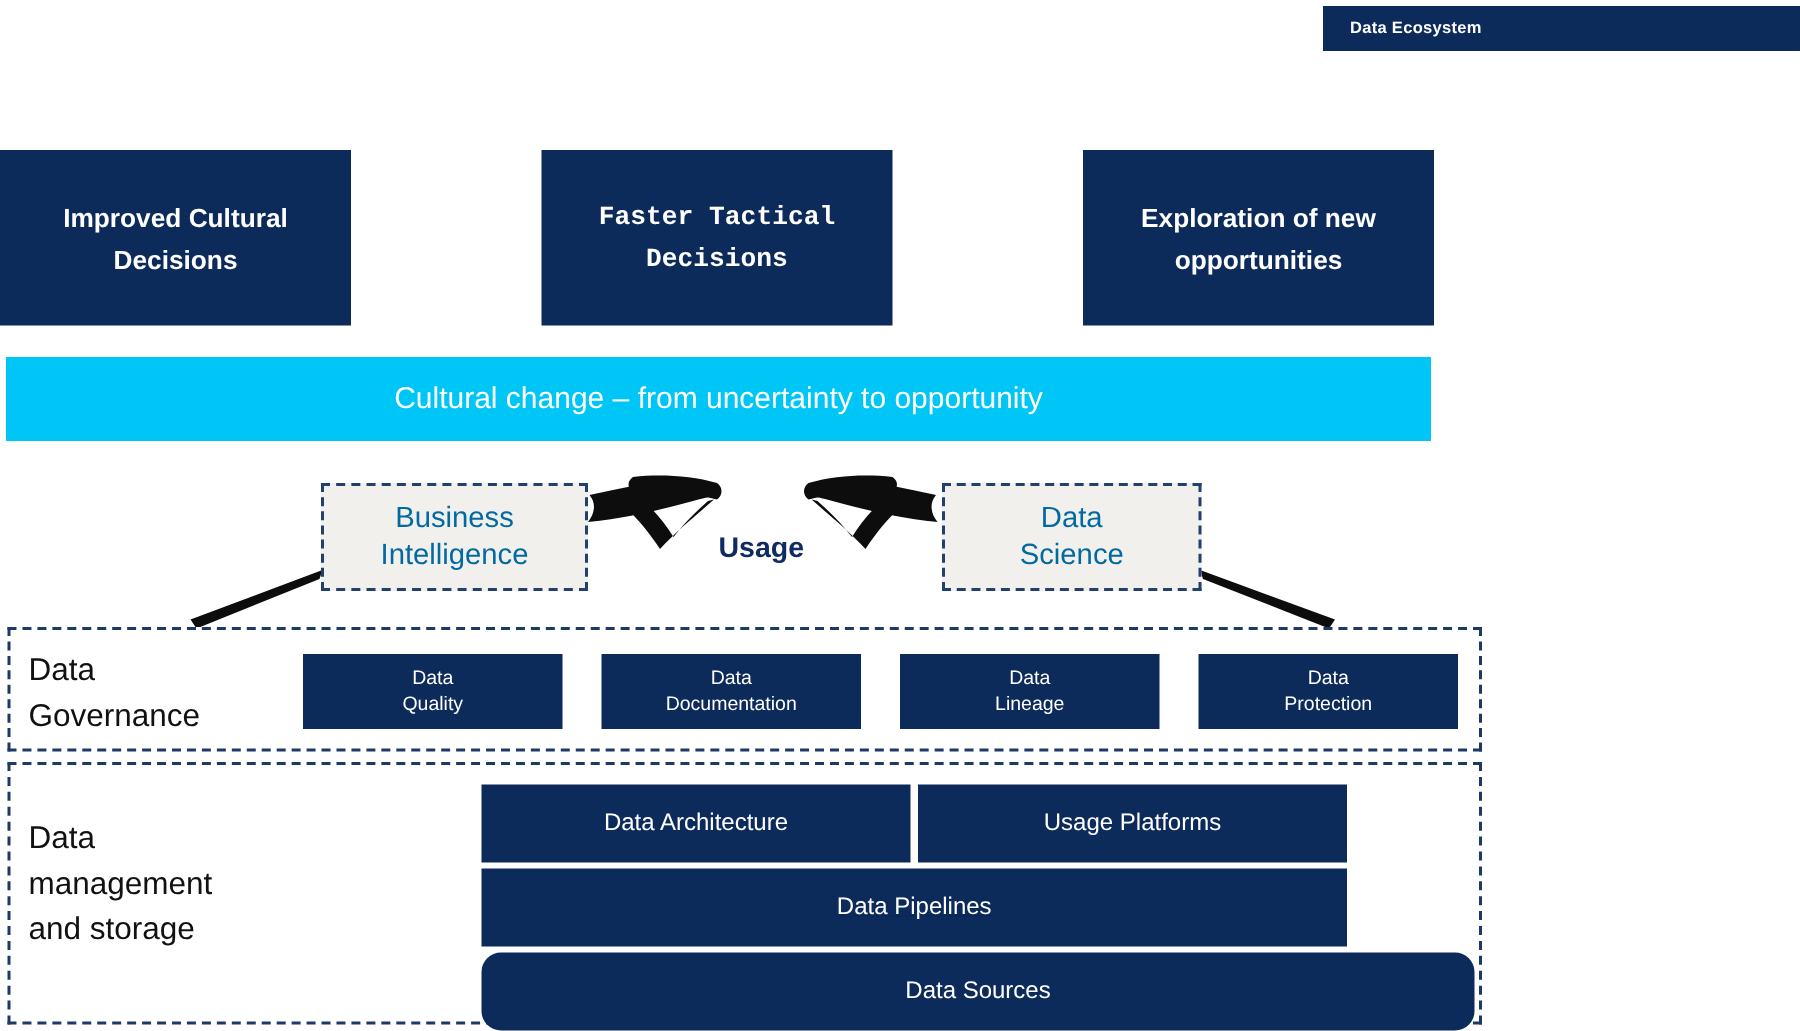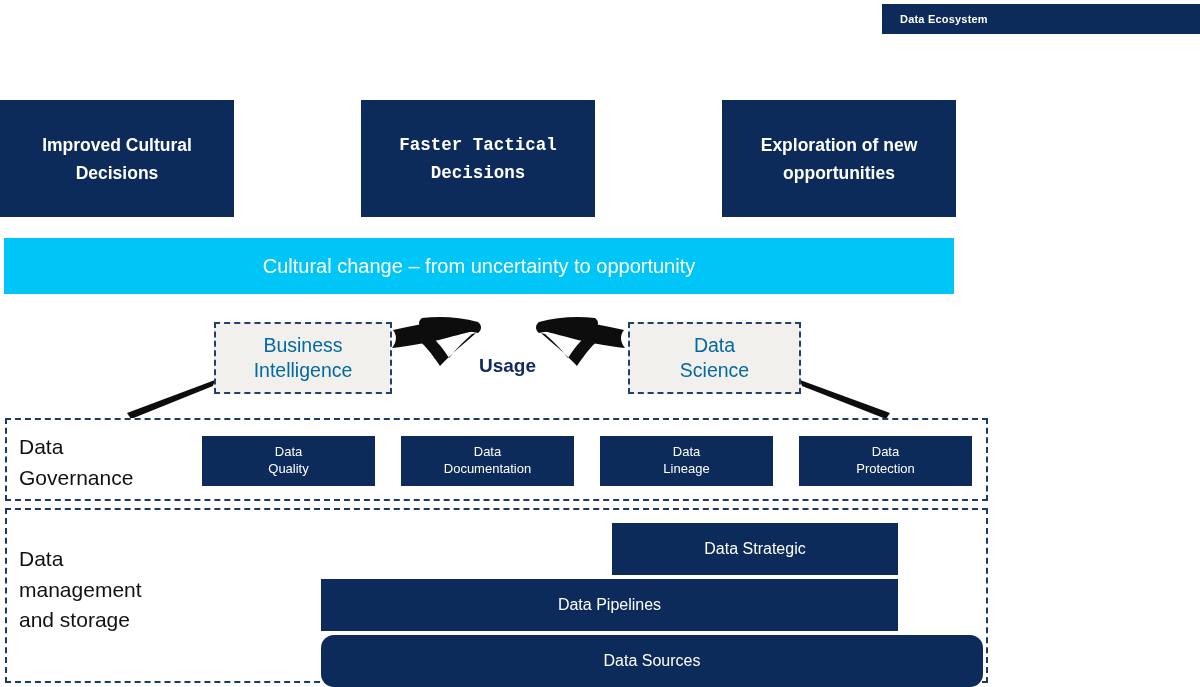--- a/index.html
+++ b/index.html
@@ -229,22 +229,25 @@
     <span class="chip-text" style="white-space:pre-line">Data
 Protection</span>
   </div>
 </div>
 
 <div class="abs layer-container" id="layer-storage">
   <div class="layer-label" id="label-storage">Data
 management
 and storage</div>
 
+  <div class="chip chip-store" id="chip-store-architecture">
+    <span class="chip-text">Data Architecture</span>
+  </div>
   <div class="chip chip-store" id="chip-store-platforms">
-    <span class="chip-text">Data Strategic</span>
+    <span class="chip-text">Usage Platforms</span>
   </div>
   <div class="chip chip-store" id="chip-store-pipelines">
     <span class="chip-text">Data Pipelines</span>
   </div>
   <div class="chip chip-store" id="chip-store-sources">
     <span class="chip-text">Data Sources</span>
   </div>
 </div>
 
 </body></html>

